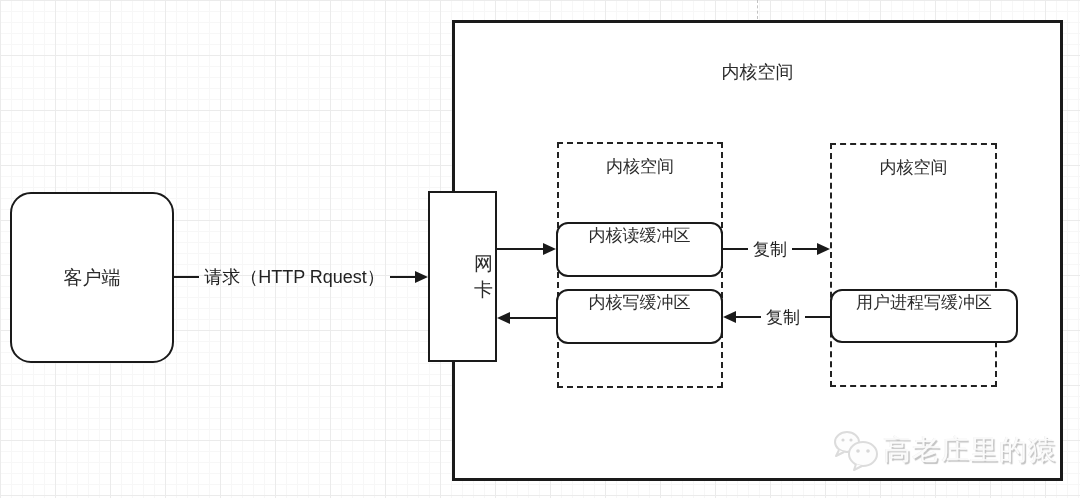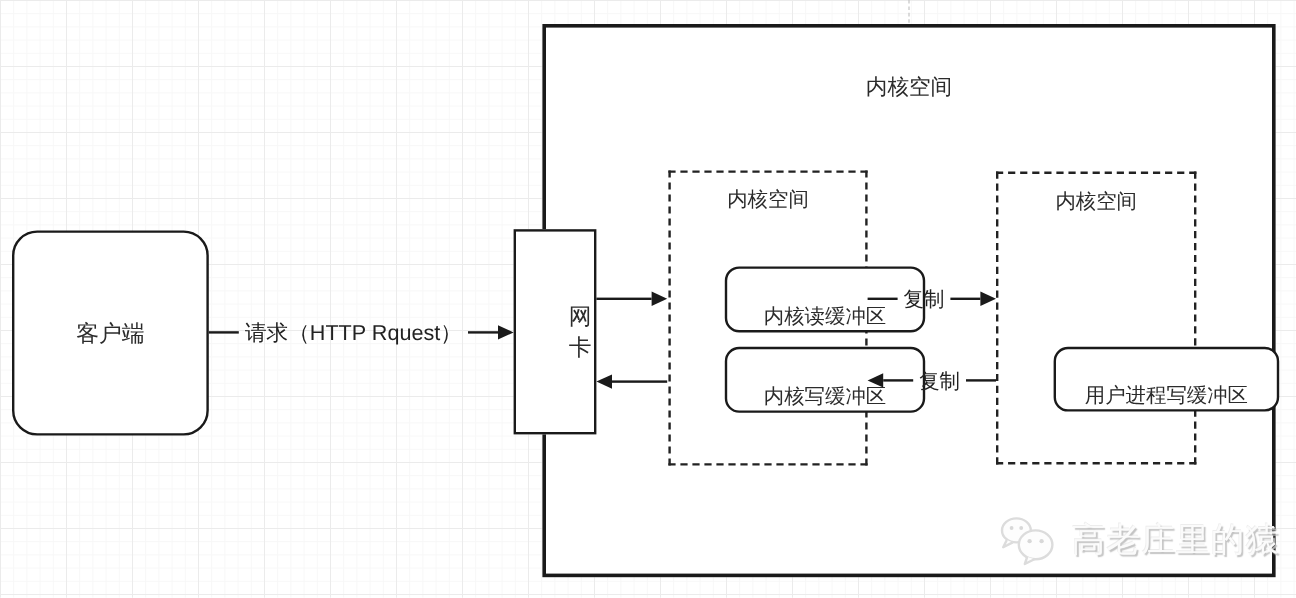--- a/index.html
+++ b/index.html
@@ -54,24 +54,23 @@
   .space-title{
     position:absolute;top:11px;left:0;width:100%;
     text-align:center;font-size:17px;color:#2b2b2b;
   }
   .buffer{
     position:absolute;
     box-sizing:border-box;
     background:#fff;
     border:2px solid #1a1a1a;
     border-radius:12px;
-    display:flex;align-items:flex-end;justify-content:center;
+    display:flex;align-items:flex-start;justify-content:center;
     font-size:17px;color:#2b2b2b;
     z-index:4;
-    margin-left:48px;
   }
   .kernel-read{left:556px;top:222px;width:167px;height:55px;}
   .kernel-write{left:556px;top:289px;width:167px;height:55px;}
   .user-read{left:830px;top:220px;width:166px;height:55px;}
   .user-write{left:830px;top:289px;width:188px;height:54px;}
   .arrow{
     position:absolute;height:24px;
     display:flex;align-items:center;
     z-index:5;
   }
@@ -98,21 +97,21 @@
   .arr-nic-kernel{left:497px;top:237px;width:59px;}
   .arr-kernel-nic{left:497px;top:306px;width:59px;}
   .arr-copy-read{left:723px;top:237px;width:107px;}
   .arr-copy-write{left:723px;top:305px;width:107px;}
   .page-tick{
     position:absolute;left:757px;top:0;height:19px;width:0;
     border-left:1px dashed #c3c3c3;z-index:1;
   }
   .watermark{
     position:absolute;left:832px;top:426px;height:48px;
-    display:flex;align-items:center;gap:11px;z-index:6;
+    display:flex;align-items:center;gap:1px;z-index:6;
   }
   .watermark-text{
     font-size:28px;letter-spacing:1px;
     color:#fbfbfb;
     text-shadow:1.5px 1.5px 1px #c2c2c2, -0.5px -0.5px 0 #ededed;
     white-space:nowrap;
   }
   .wm-icon{display:block;}
 </style>
 </head>

